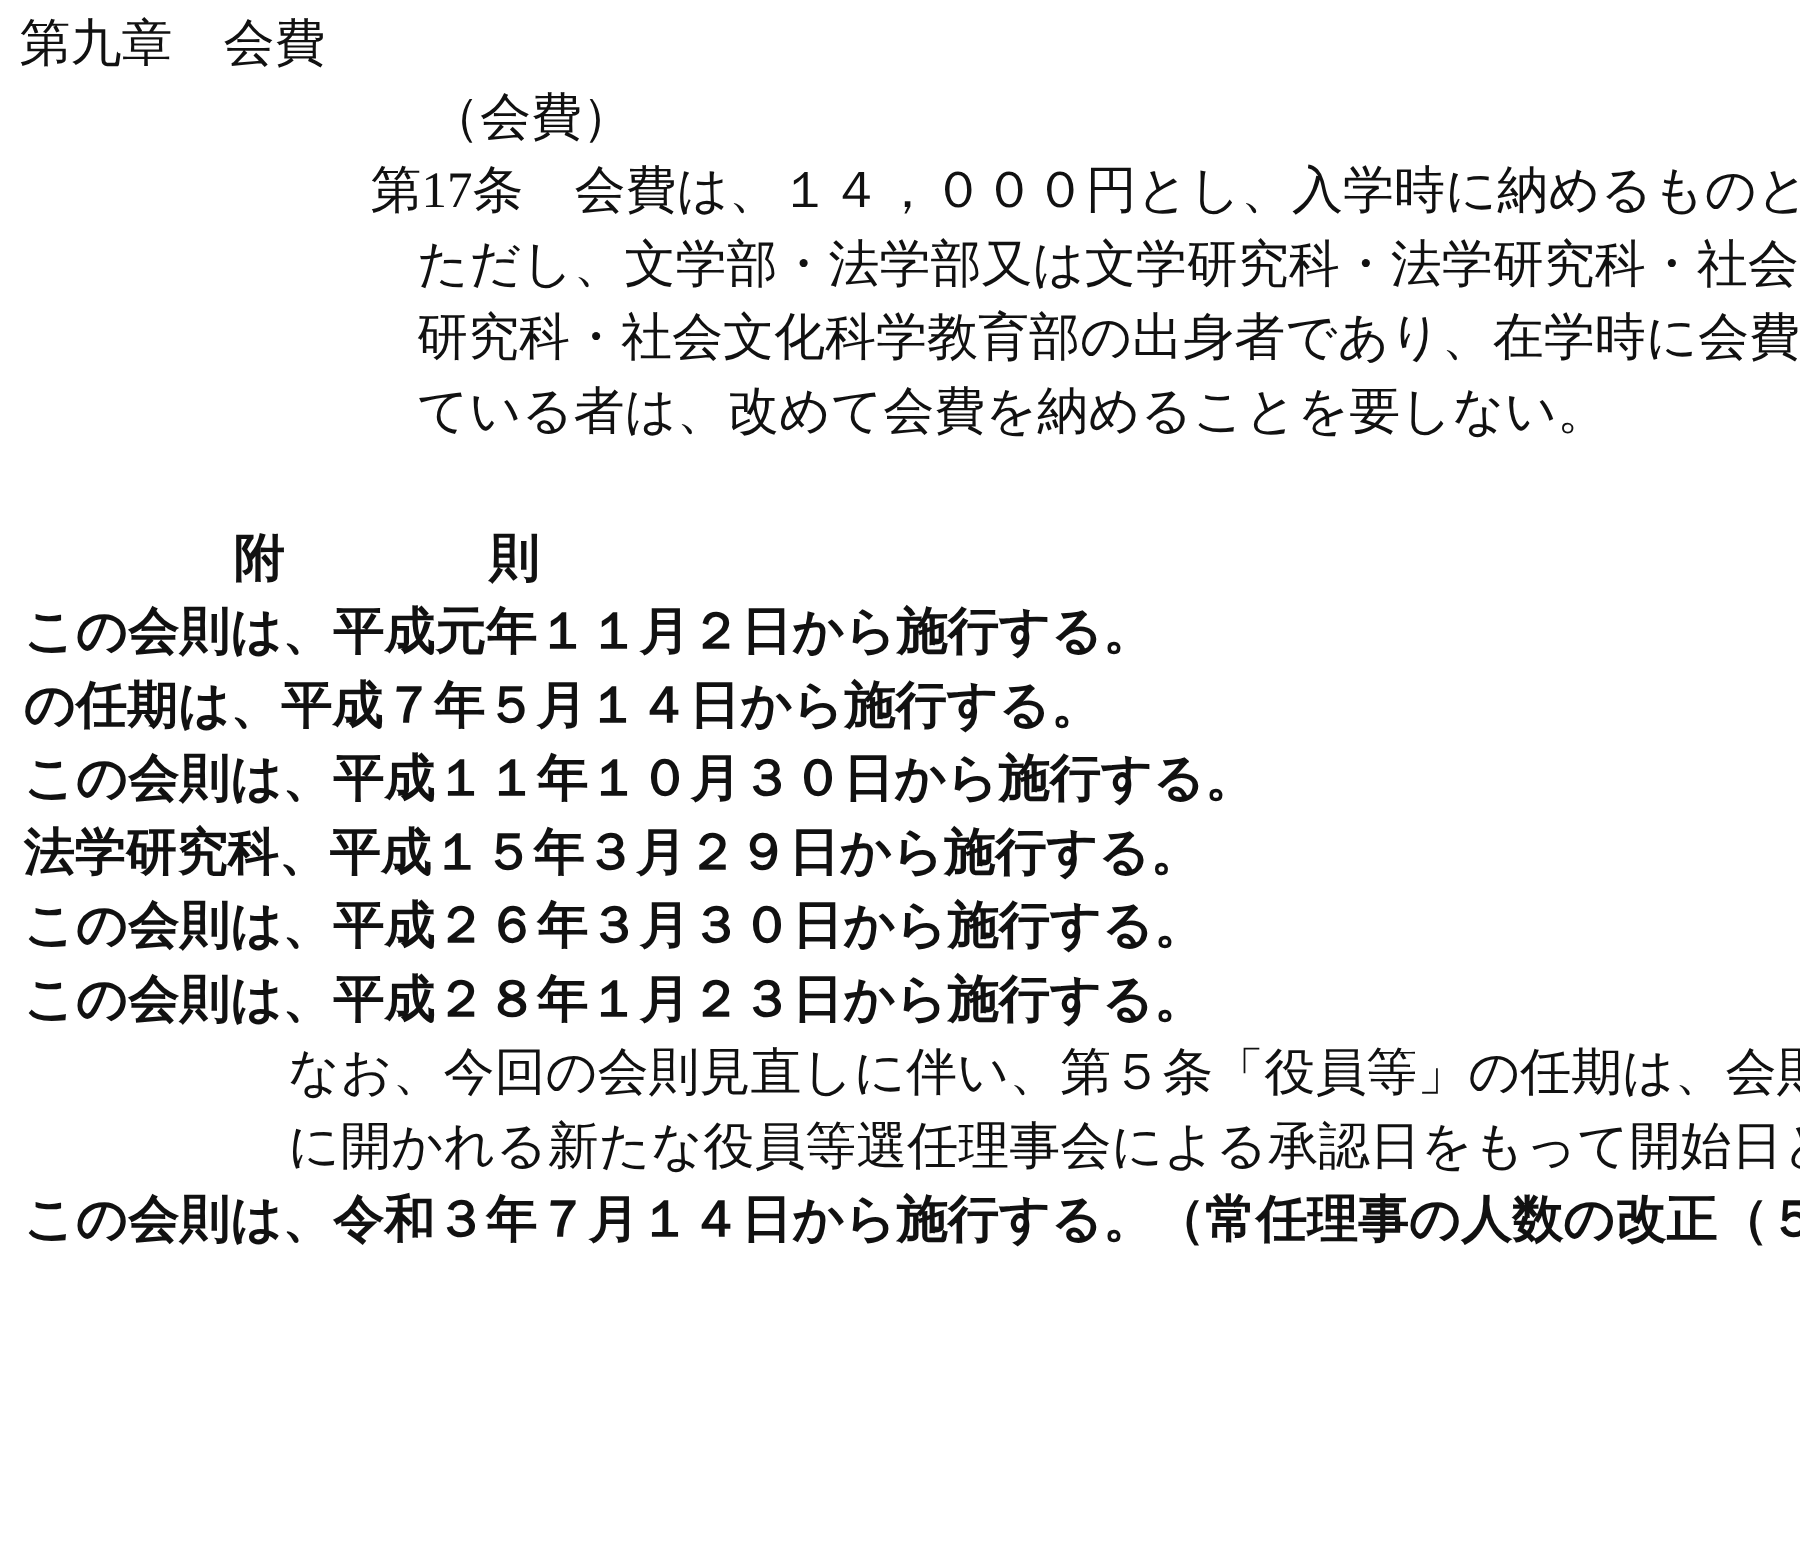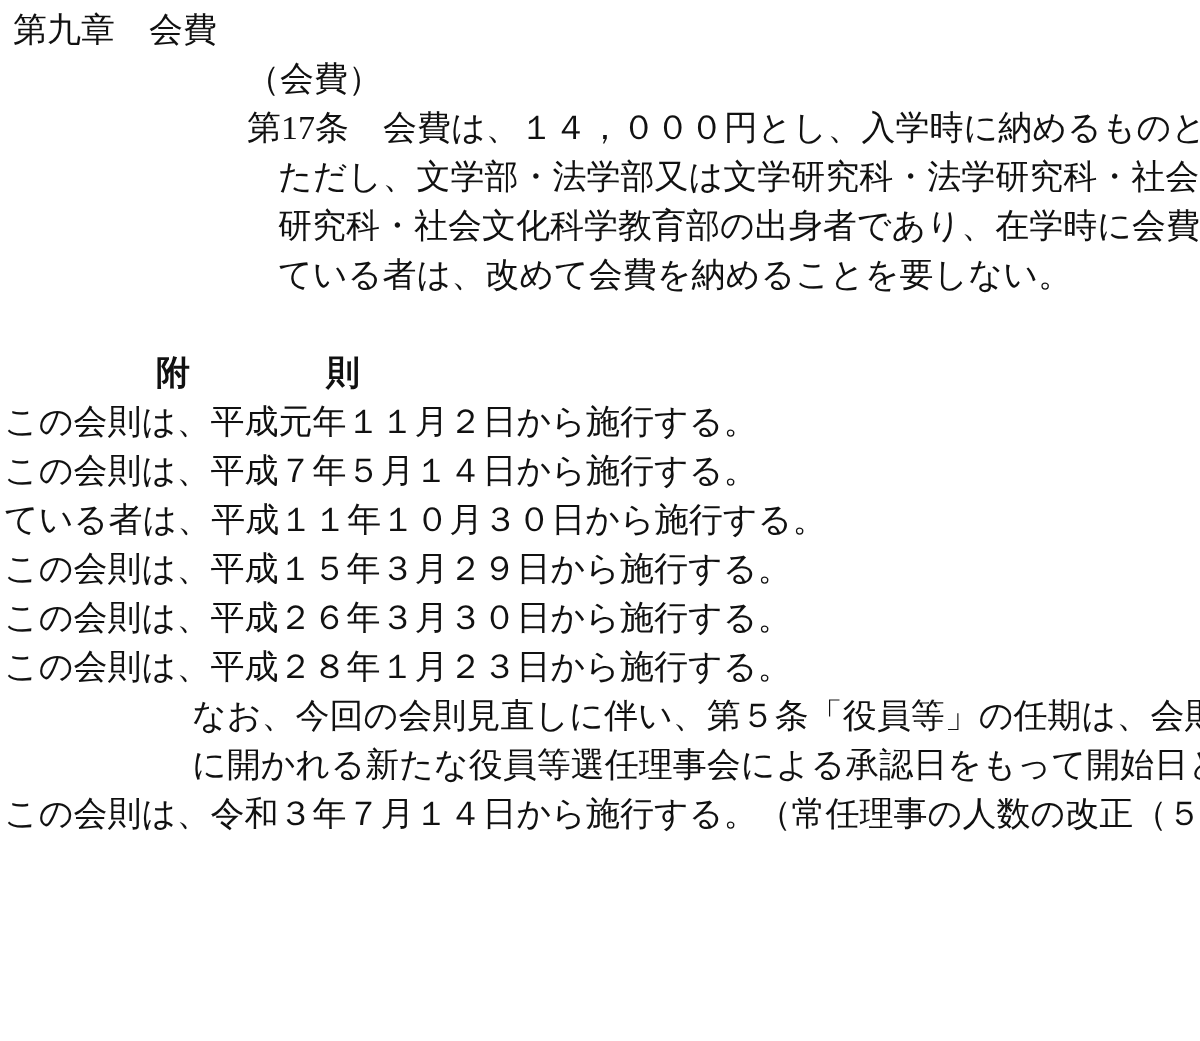--- a/index.html
+++ b/index.html
@@ -19,26 +19,26 @@
     width: 1200px;
   }
   .line {
     height: 49px;
     line-height: 49px;
     font-size: 34px;
     white-space: pre;
     letter-spacing: 0;
   }
   .chapter      { padding-left: 13px;  }
-  .caption      { padding-left: 246px; }
+  .caption      { padding-left: 246px; margin-left: 40px; }
   .article      { padding-left: 247px; }
   .proviso      { padding-left: 278px; }
   .blank        { }
   .fusoku       { padding-left: 156px; font-weight: bold; }
-  .amend        { padding-left: 4px;  }
+  .amend        { padding-left: 16px; font-weight: bold;  }
   .note         { padding-left: 192px; }
 </style>
 </head>
 <body style="background: rgb(255, 255, 255); color: rgb(17, 17, 17);">
 
 <div class="doc">
 
   <div class="line chapter">第九章　会費</div>
 
   <div class="line caption">（会費）</div>
@@ -47,23 +47,23 @@
 
   <div class="line proviso">ただし、文学部・法学部又は文学研究科・法学研究科・社会文化科学</div>
   <div class="line proviso">研究科・社会文化科学教育部の出身者であり、在学時に会費を納入し</div>
   <div class="line proviso">ている者は、改めて会費を納めることを要しない。</div>
 
   <div class="line blank"></div>
 
   <div class="line fusoku">附　　　　則</div>
 
   <div class="line amend">この会則は、平成元年１１月２日から施行する。</div>
-  <div class="line amend">この会則は、平成７年５月１４日から施行する。</div>
-  <div class="line amend">ている者は、平成１１年１０月３０日から施行する。</div>
-  <div class="line amend">この会則は、平成１５年３月２９日から施行する。</div>
+  <div class="line amend">の任期は、平成７年５月１４日から施行する。</div>
+  <div class="line amend">この会則は、平成１１年１０月３０日から施行する。</div>
+  <div class="line amend">法学研究科、平成１５年３月２９日から施行する。</div>
   <div class="line amend">この会則は、平成２６年３月３０日から施行する。</div>
   <div class="line amend">この会則は、平成２８年１月２３日から施行する。</div>
 
   <div class="line note">なお、今回の会則見直しに伴い、第５条「役員等」の任期は、会則見直し後</div>
   <div class="line note">に開かれる新たな役員等選任理事会による承認日をもって開始日とする。</div>
 
   <div class="line amend">この会則は、令和３年７月１４日から施行する。（常任理事の人数の改正（５人→８人））</div>
 
 </div>
 

